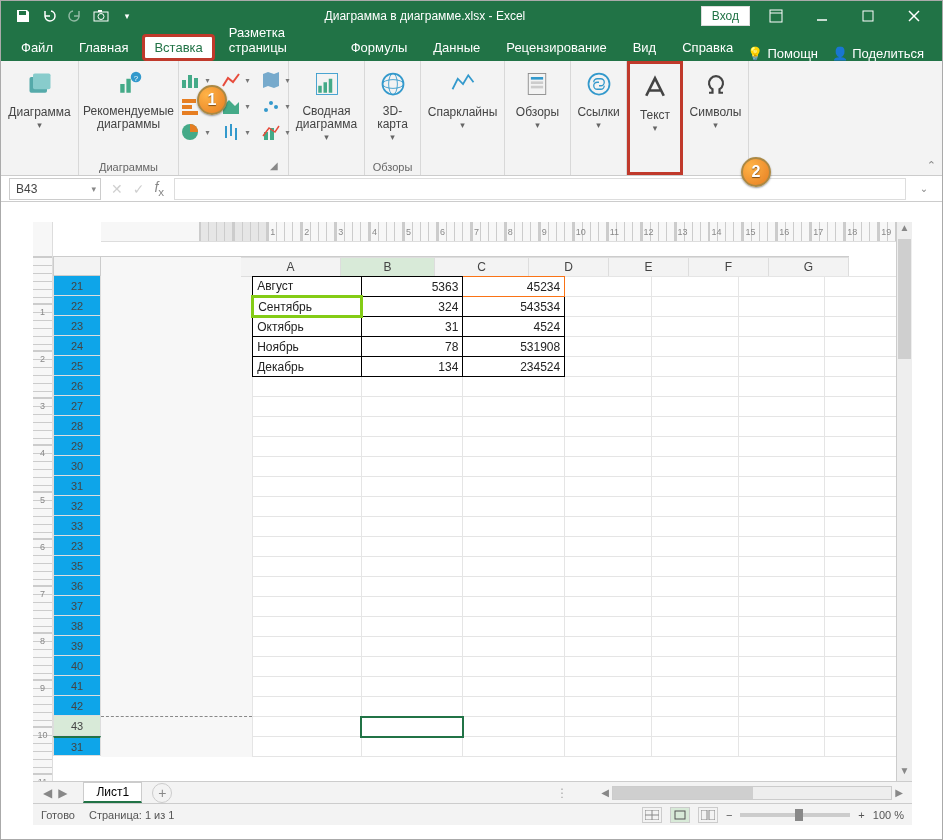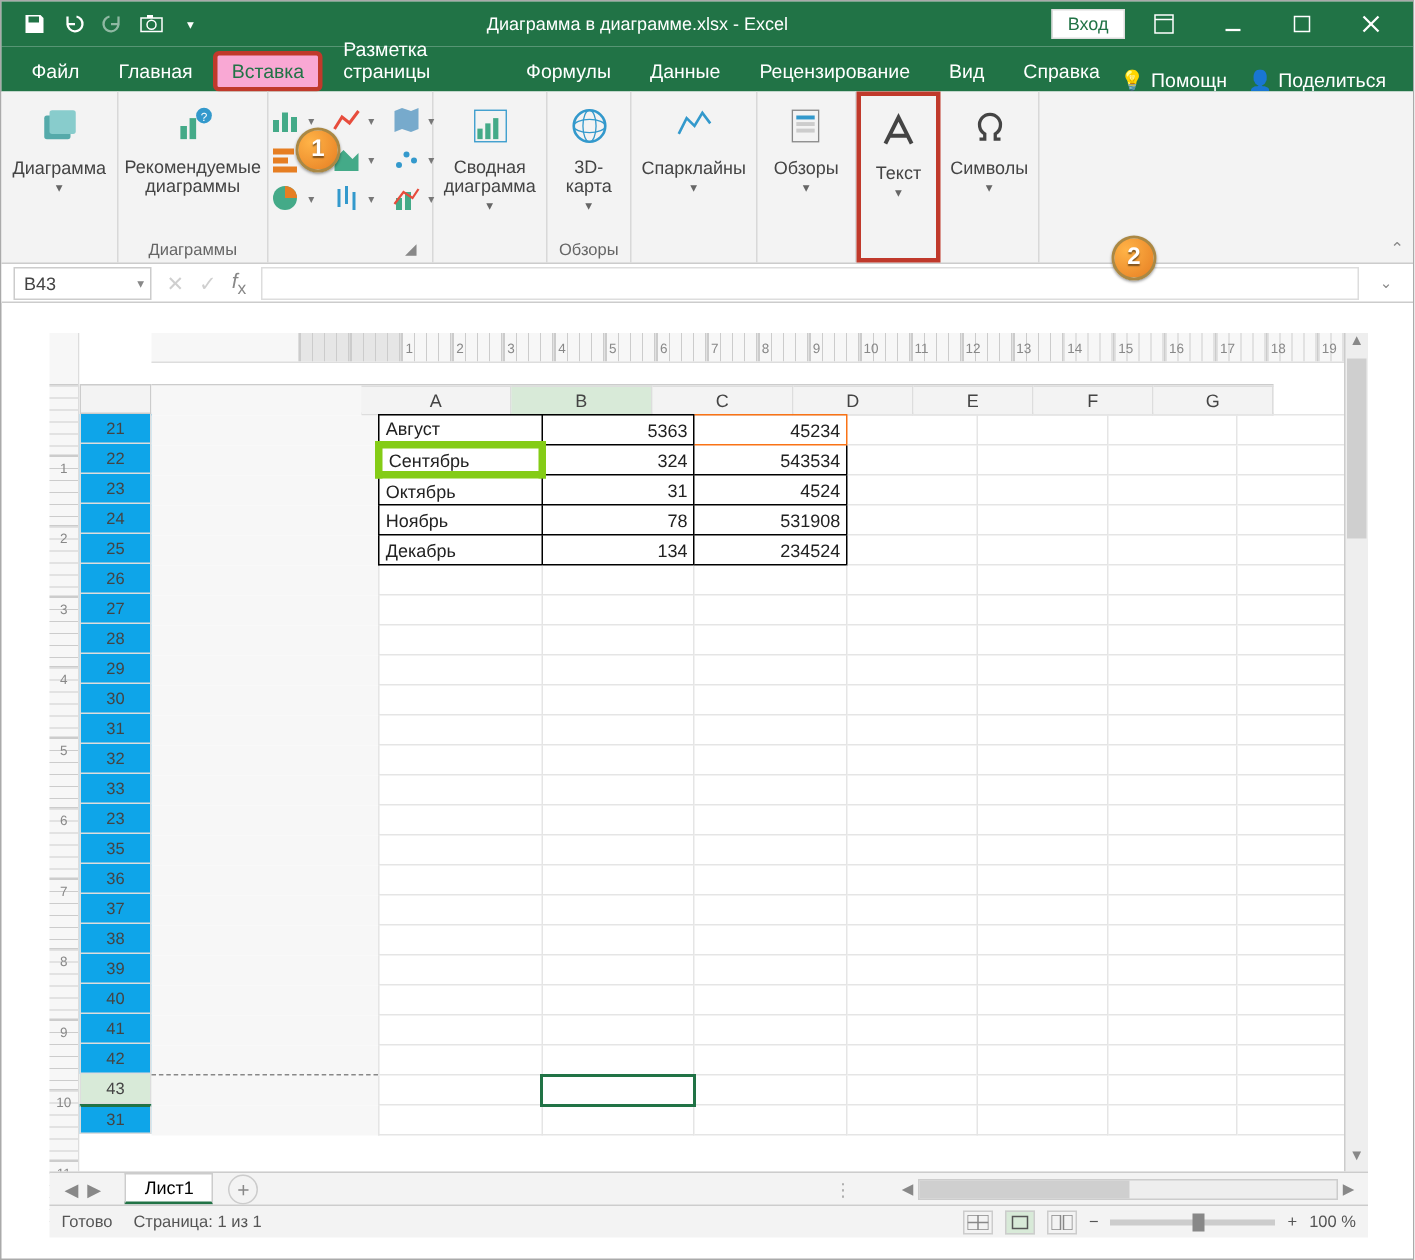--- a/index.html
+++ b/index.html
@@ -11,21 +11,21 @@
   .qat { display: flex; align-items: center; gap: 10px; padding: 0 14px; }
   .qat-icon, .sys-icon { width: 16px; height: 16px; display:flex; align-items:center; justify-content:center; fill:#fff; color:#fff; }
   .title-center { flex:1; text-align:center; white-space:nowrap; }
   .title-right { display:flex; align-items:center; gap:6px; padding-right:8px; }
   .login-btn { background:#fff; color:#217346; padding:2px 10px; font-size:12px; border:1px solid #ddd; }
   .sys-btn { width:40px; height:30px; display:flex; align-items:center; justify-content:center; }
 
   
   .tabstrip { height:30px; background:#217346; display:flex; align-items:flex-end; padding:0 8px; gap:2px; }
   .tab { color:#fff; font-size:13px; padding:6px 12px 6px; cursor:pointer; }
-  .tab.active { background:#f9a8d4; color:#217346; border:3px solid #c0392b; border-radius:4px; padding:3px 9px; position:relative; }
+  .tab.active { background:#ffffff; color:#217346; border:3px solid #c0392b; border-radius:4px; padding:3px 9px; position:relative; }
   .tab-right { margin-left:auto; display:flex; align-items:center; gap:14px; padding-right:10px; color:#fff; font-size:13px;}
   .tab-right .help-item { display:flex; align-items:center; gap:4px; }
 
   
   .ribbon { height:115px; background:#f3f3f3; border-bottom:1px solid #ccc; display:flex; position:relative; }
   .ribbon-group { border-right:1px solid #d8d8d8; padding:4px 8px 2px; display:flex; flex-direction:column; align-items:center; justify-content:space-between; }
   .ribbon-group .label { font-size:11px; color:#666; text-align:center; padding-top:2px; }
   .big-btn { display:flex; flex-direction:column; align-items:center; font-size:12px; color:#444; padding:2px 2px; cursor:pointer; }
   .big-icon { width:34px; height:34px; margin-bottom:4px; display:flex; align-items:center; justify-content:center; }
   .big-icon svg { width:28px; height:28px; }
@@ -345,20 +345,32 @@
       <div class="big-btn drop">
         <div class="big-icon">
             <svg viewBox="0 0 32 32">
               <rect x="6" y="4" width="20" height="24" fill="none" stroke="#888"></rect>
               <rect x="9" y="8" width="14" height="3" fill="#39c"></rect>
               <rect x="9" y="13" width="14" height="3" fill="#ccc"></rect>
               <rect x="9" y="18" width="14" height="3" fill="#ccc"></rect>
             </svg>
           </div>
         <span>Обзоры</span>
+      </div>
+      <div class="label"></div>
+    </div>
+    <div class="ribbon-group" style="width:56px">
+      <div class="big-btn drop">
+        <div class="big-icon">
+            <svg viewBox="0 0 32 32">
+              <circle cx="16" cy="16" r="12" fill="none" stroke="#39c" stroke-width="2"></circle>
+              <path d="M10 14a4 4 0 0 1 4-4h4a4 4 0 0 1 0 8h-2M22 18a4 4 0 0 1-4 4h-4a4 4 0 0 1 0-8h2" fill="none" stroke="#39c" stroke-width="1.5"></path>
+            </svg>
+          </div>
+        <span>Ссылки</span>
       </div>
       <div class="label"></div>
     </div>
     <div class="ribbon-group highlight-red" style="width:56px">
       <div class="big-btn drop">
         <div class="big-icon">
             <svg viewBox="0 0 32 32">
               <path d="M6 26 L16 6 L26 26 M10 20 H22" fill="none" stroke="#444" stroke-width="3"></path>
             </svg>
           </div>
@@ -480,21 +492,21 @@
                 <td class="  " style="width:100px;border:1px solid #000;">Август</td>
                 <td class="num  " style="width:94px;border:1px solid #000;">5363</td>
                 <td class="num  " style="width:94px;border:1px solid #f97316;">45234</td>
                 <td class="num  " style="width:80px;"></td>
                 <td class="num  " style="width:80px;"></td>
                 <td class="num  pagebreak-v" style="width:80px;"></td>
                 <td class="num  " style="width:80px;"></td>
               </tr>
               <tr class="border-tbl ">
                 <td style="width:140px;border:none;background:#f7f7f7"></td>
-                <td class="  " style="width:100px;border:5px solid #84cc16;">Сентябрь</td>
+                <td class="  " style="width:100px;border:3px solid #84cc16;">Сентябрь</td>
                 <td class="num  " style="width:94px;border:1px solid #000;">324</td>
                 <td class="num  " style="width:94px;border:1px solid #000;">543534</td>
                 <td class="num  " style="width:80px;"></td>
                 <td class="num  " style="width:80px;"></td>
                 <td class="num  pagebreak-v" style="width:80px;"></td>
                 <td class="num  " style="width:80px;"></td>
               </tr>
               <tr class="border-tbl ">
                 <td style="width:140px;border:none;background:#f7f7f7"></td>
                 <td class="  " style="width:100px;border:1px solid #000;">Октябрь</td>

